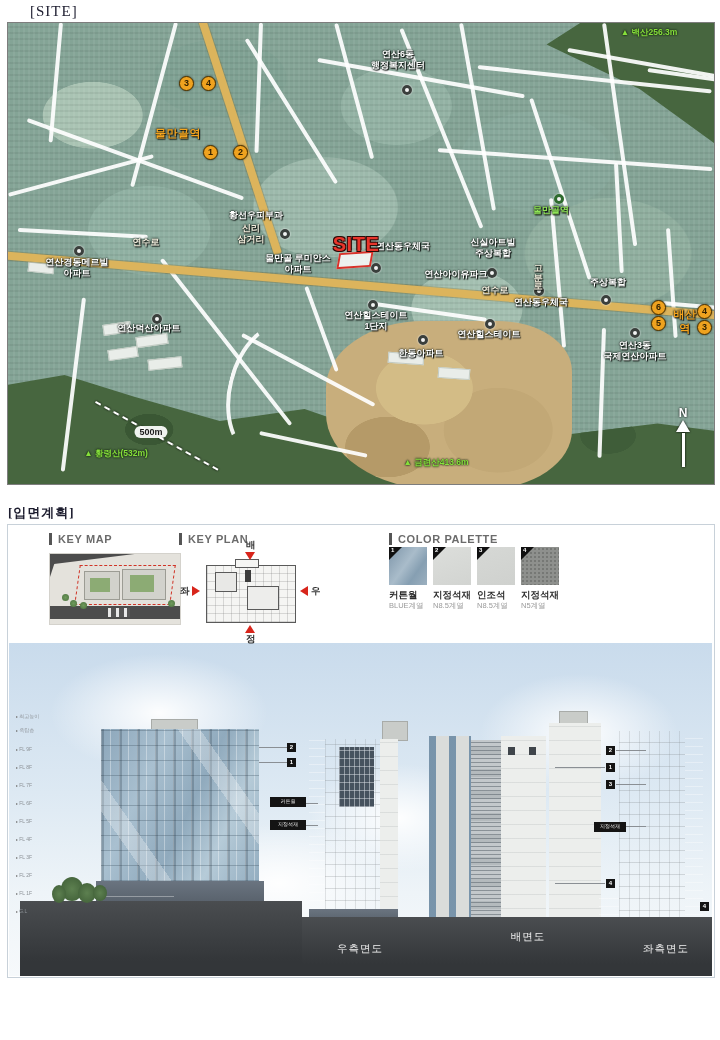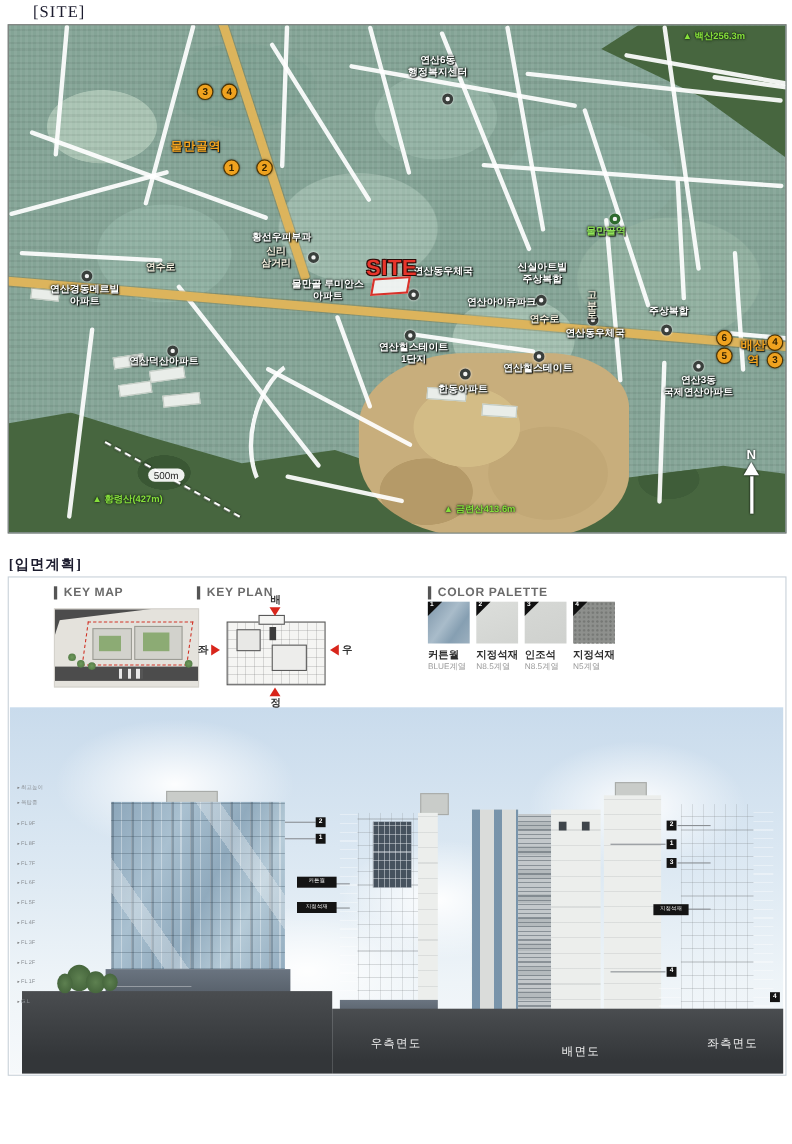--- a/index.html
+++ b/index.html
@@ -46,21 +46,21 @@
   .peak{position:absolute;z-index:8;color:#86e03b;font-size:8.5px;font-weight:bold;transform:translateX(-50%);
     text-shadow:0 0 2px #12200f,0 0 2px #12200f;white-space:nowrap;}
   .exit{position:absolute;z-index:9;width:13px;height:13px;border-radius:50%;background:#efa21f;border:1px solid #4d3300;
     color:#332200;font-size:9px;font-weight:bold;line-height:12px;text-align:center;box-shadow:0 0 2px rgba(0,0,0,.6);}
   .dot{position:absolute;z-index:7;width:4px;height:4px;border-radius:50%;background:#f2f2f2;border:3px solid #3a3f3c;box-shadow:0 0 2px #fff;}
   .dot.park{border-color:#2e6b2e;}
   .sitetext{position:absolute;z-index:10;color:#e8352b;font-size:20px;font-weight:bold;letter-spacing:.5px;transform:translateX(-50%);
     text-shadow:-1px -1px 0 #2e0b08,1px -1px 0 #2e0b08,-1px 1px 0 #2e0b08,1px 1px 0 #2e0b08;}
   .sitepoly{position:absolute;z-index:9;width:30px;height:12px;background:rgba(255,255,255,.85);border:2px solid #d8322a;
     transform:skewX(-14deg) rotate(-4deg);}
-  .scalepill{position:absolute;z-index:9;background:rgba(255,255,255,.92);color:#1c1c1c;font-size:9px;font-weight:normal;
+  .scalepill{position:absolute;z-index:9;background:rgba(255,255,255,.92);color:#1c1c1c;font-size:9px;font-weight:bold;
     padding:1px 5px;border-radius:7px;transform:translateX(-50%);}
   .dash{position:absolute;z-index:8;border-top:2px dashed #fff;transform-origin:0 0;filter:drop-shadow(0 0 1px #000);}
   .north{position:absolute;z-index:9;color:#fff;font-weight:bold;font-size:12px;text-align:center;filter:drop-shadow(0 0 1px #000);}
   .north .stem{width:3px;height:34px;background:#fff;margin:1px auto 0;}
   .north .tri{width:0;height:0;border-left:7px solid transparent;border-right:7px solid transparent;border-bottom:12px solid #fff;margin:0 auto;}
   
   #panel{position:absolute;left:7px;top:524px;width:706px;height:452px;border:1px solid #c8d1d9;background:#fff;overflow:hidden;}
   .sect-title{position:absolute;color:#6b6b6b;font-size:11px;font-weight:bold;letter-spacing:.6px;
     border-left:3px solid #555;padding-left:6px;line-height:12px;}
   
@@ -234,21 +234,21 @@
   <div class="dot" style="left:593px;top:272px;"></div>
   <div class="dot" style="left:66px;top:223px;"></div>
   <div class="dot" style="left:144px;top:291px;"></div>
   <div class="dot" style="left:360px;top:277px;"></div>
   <div class="dot" style="left:477px;top:296px;"></div>
   <div class="dot" style="left:410px;top:312px;"></div>
   <div class="dot" style="left:622px;top:305px;"></div>
   <div class="dot park" style="left:546px;top:171px;"></div>
 
   <div class="peak" style="left:641px;top:4px;">▲ 백산256.3m</div>
-  <div class="peak" style="left:108px;top:425px;">▲ 황령산(427m)</div>
+  <div class="peak" style="left:108px;top:425px;">▲ 황령산(532m)</div>
   <div class="peak" style="left:428px;top:434px;">▲ 금련산413.6m</div>
 
   <div class="dash" style="left:88px;top:378px;width:140px;transform:rotate(29deg);"></div>
   <div class="scalepill" style="left:143px;top:403px;">500m</div>
   <div class="north" style="left:663px;top:383px;width:24px;">
     <span>N</span>
     <div class="tri"></div>
     <div class="stem"></div>
   </div>
 </div>
@@ -390,15 +390,15 @@
   <div class="leader" style="left:608px;top:259px;width:30px;"></div>
   <div class="tag" style="left:598px;top:255px;">3</div>
   <div class="cbox" style="left:586px;top:297px;width:30px;">지정석재</div>
   <div class="leader" style="left:616px;top:301px;width:22px;"></div>
   <div class="tag" style="left:598px;top:354px;">4</div>
   <div class="leader" style="left:547px;top:358px;width:50px;"></div>
   <div class="tag" style="left:692px;top:377px;">4</div>
 
   <div class="elev-label" style="left:185px;top:417px;margin-top:45px;">정면도</div>
   <div class="elev-label" style="left:352px;top:417px;">우측면도</div>
-  <div class="elev-label" style="left:520px;top:424px;">배면도</div>
+  <div class="elev-label" style="left:520px;top:405px;">배면도</div>
   <div class="elev-label" style="left:658px;top:417px;">좌측면도</div>
 </div>
 
 </body></html>

